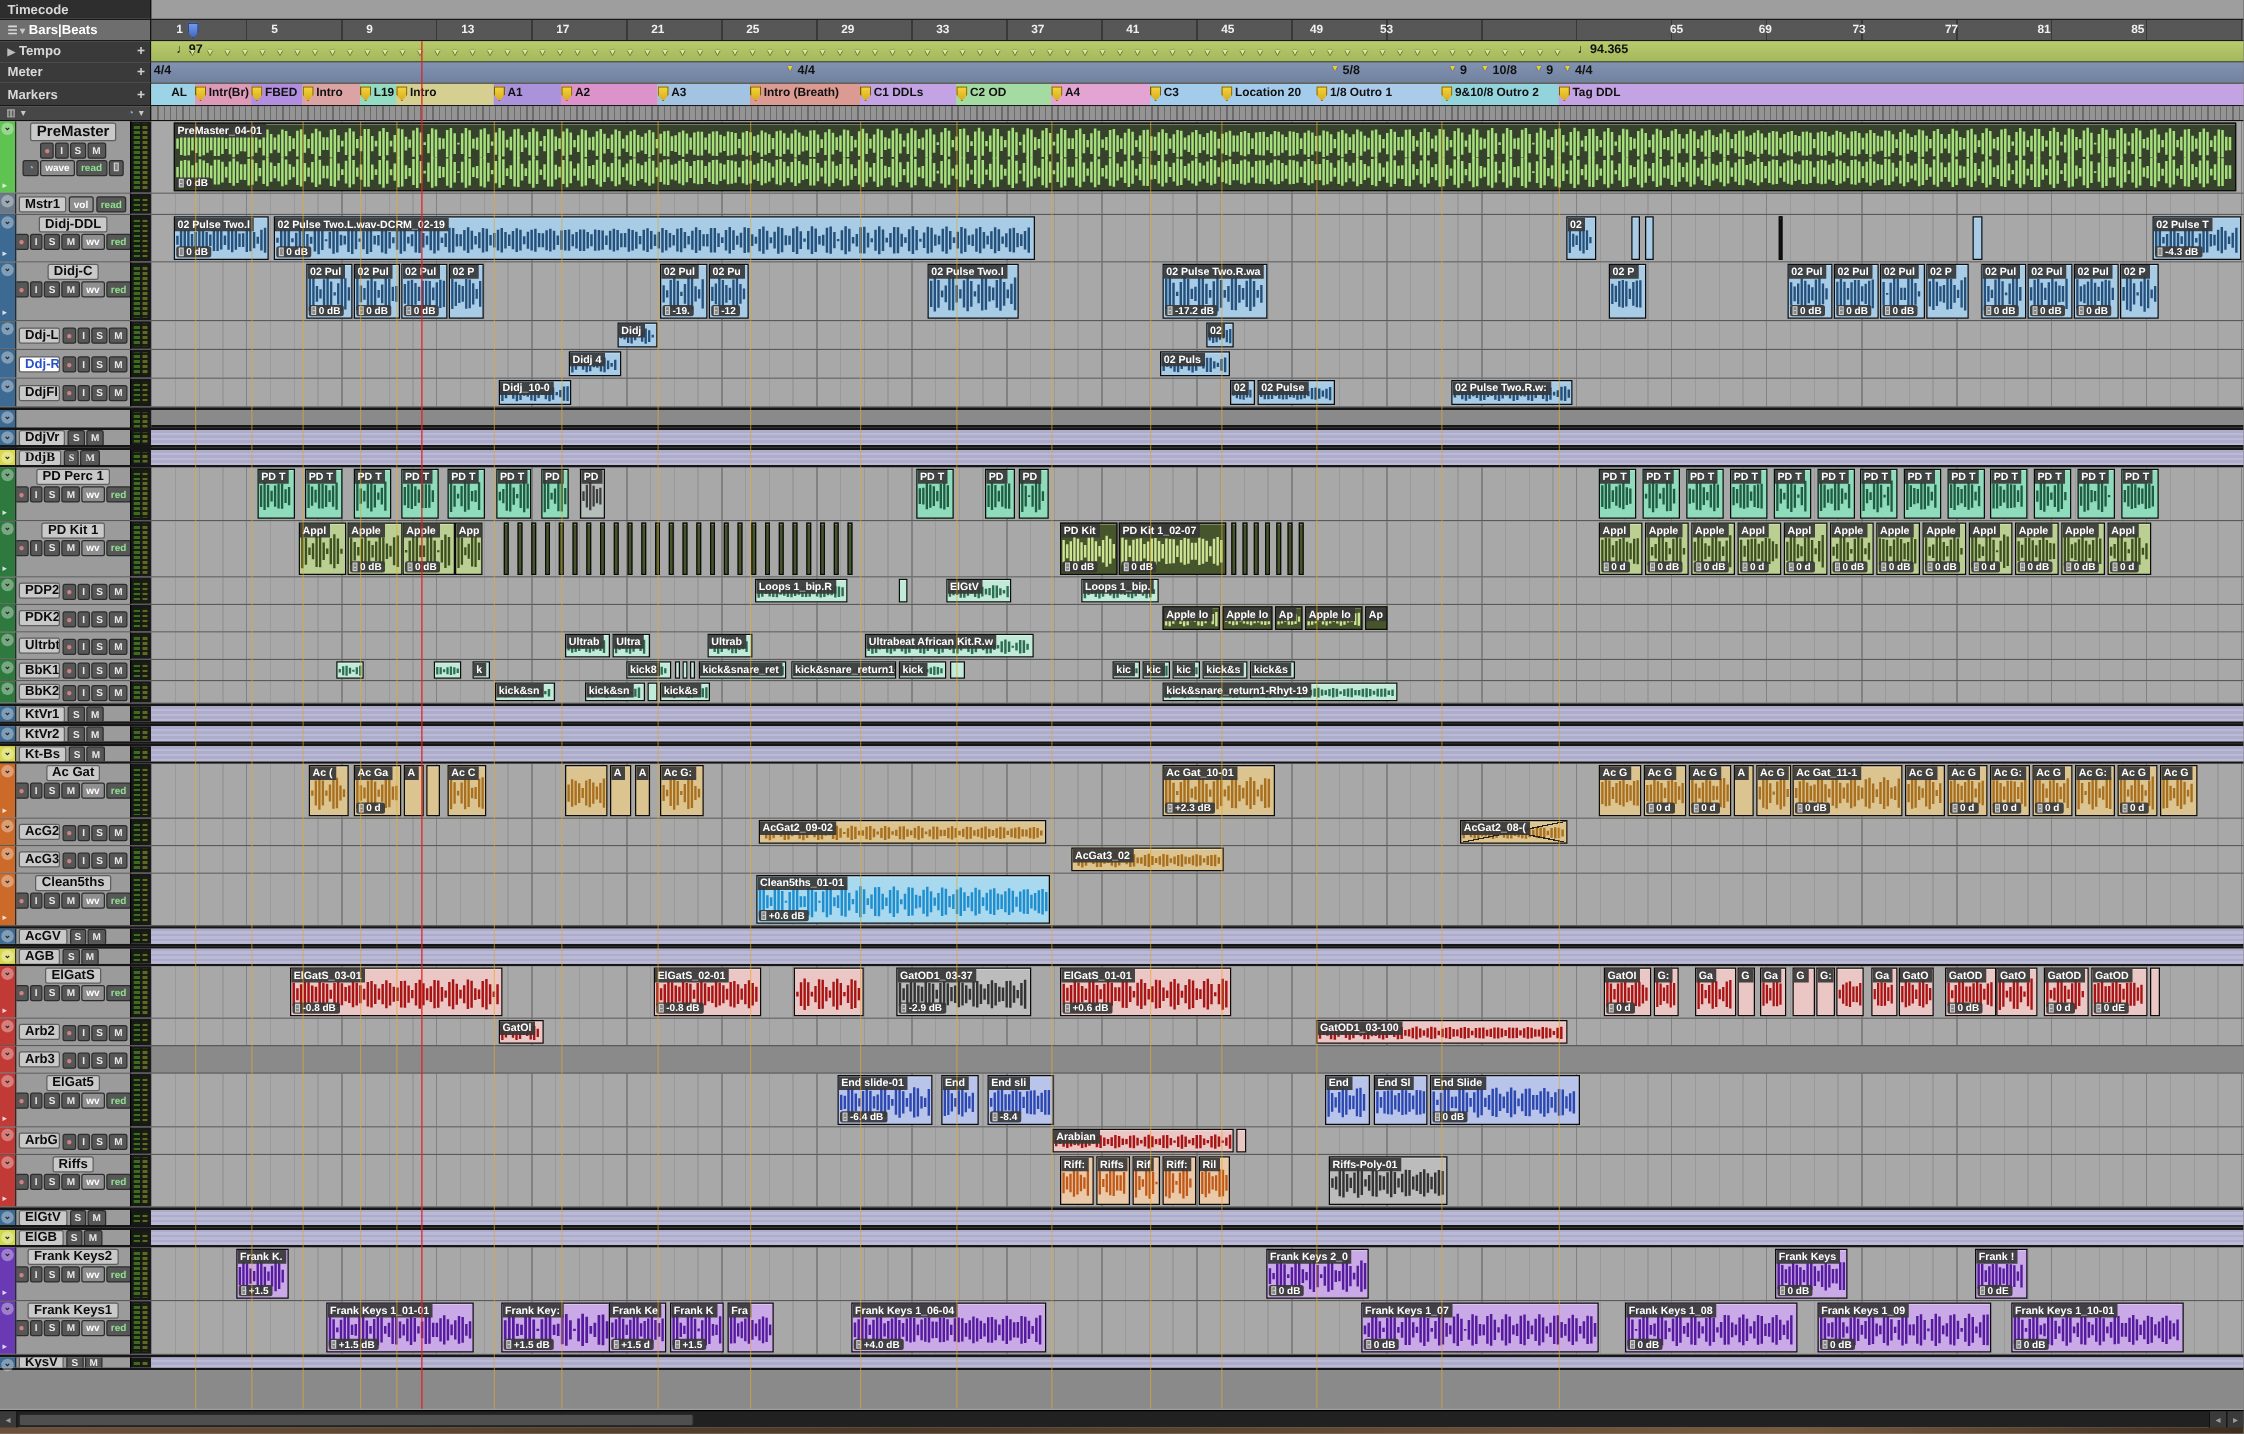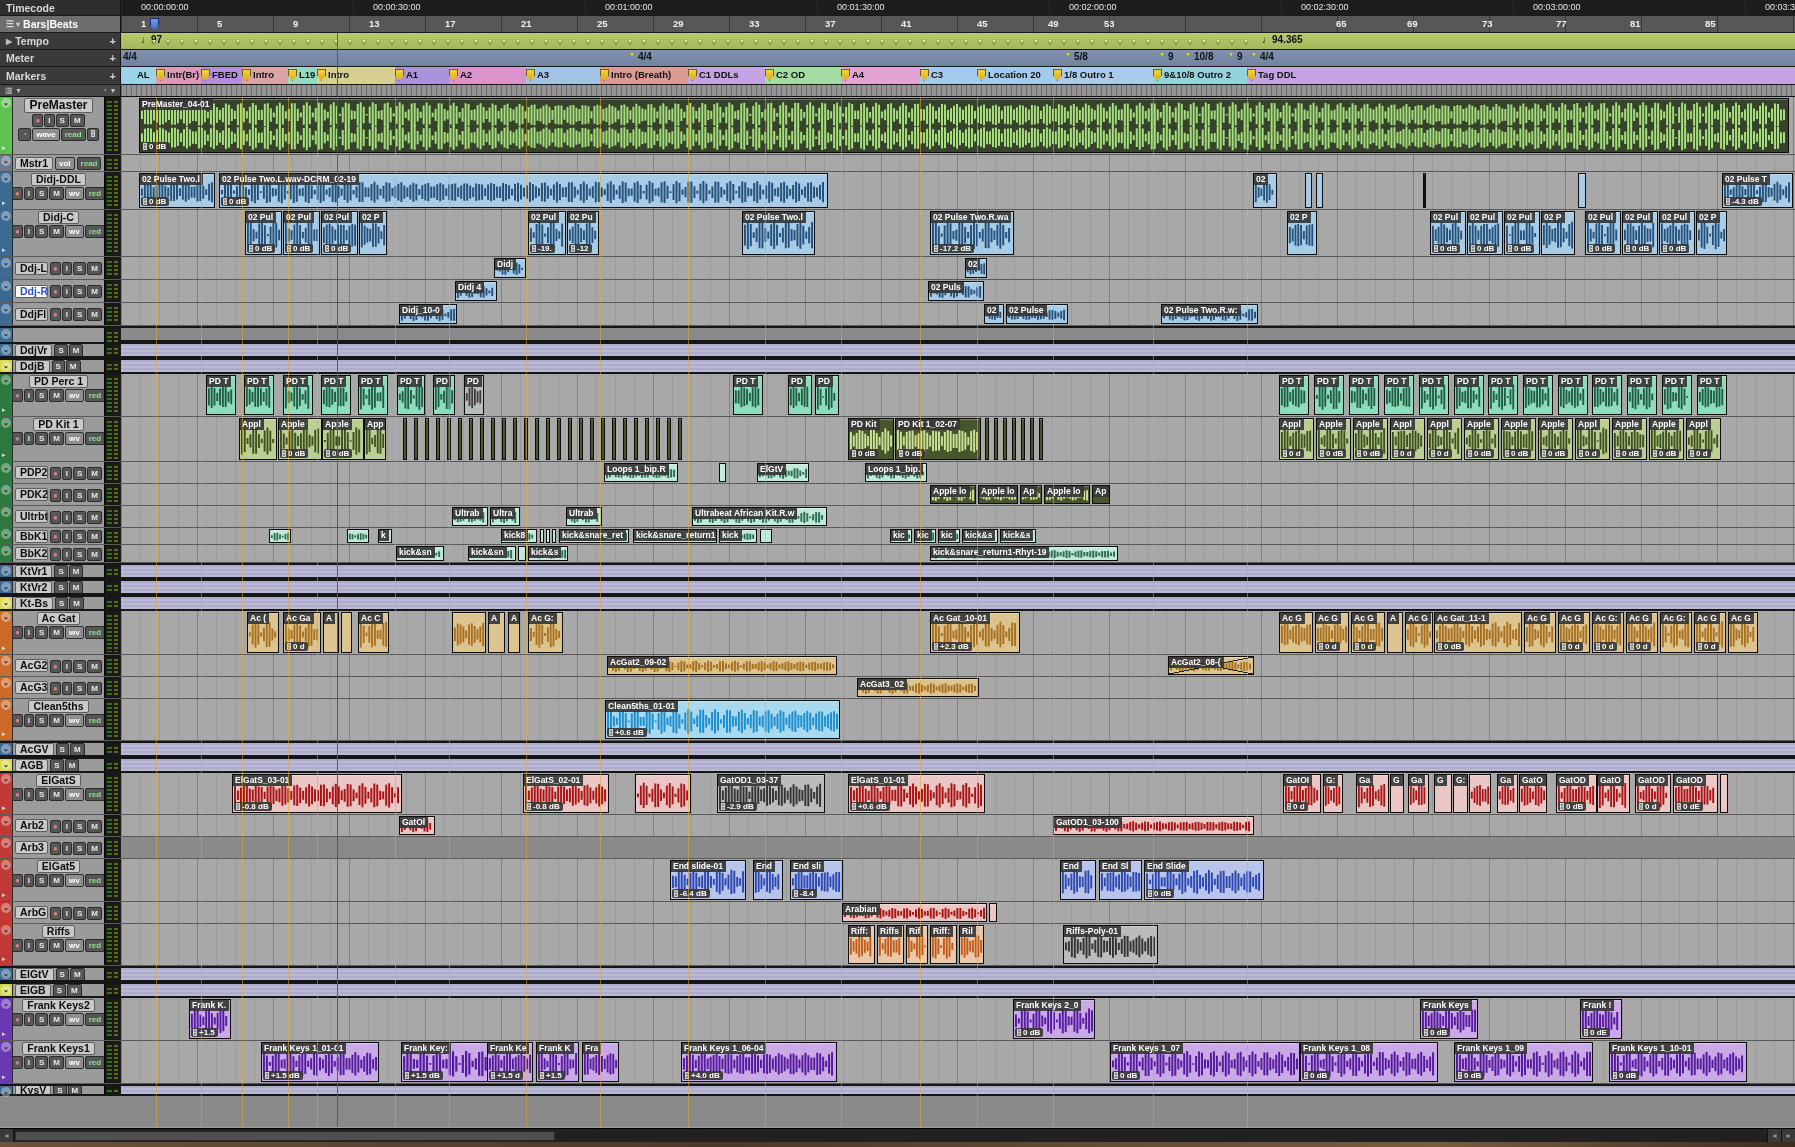--- a/index.html
+++ b/index.html
@@ -99,30 +99,20 @@
 </style>
 </head>
 <body>
 
 <div class="win">
   <div class="rulers">
     <div class="rrow r-tc">
       <div class="rlabel">
         <span>Timecode</span>
       </div>
-      <div class="rband" id="band-tc">
-          <span class="tclabel" style="left: 20px;">00:00:00:00</span>
-          <span class="tclabel" style="left: 252px;">00:00:30:00</span>
-          <span class="tclabel" style="left: 484px;">00:01:00:00</span>
-          <span class="tclabel" style="left: 716px;">00:01:30:00</span>
-          <span class="tclabel" style="left: 948px;">00:02:00:00</span>
-          <span class="tclabel" style="left: 1180px;">00:02:30:00</span>
-          <span class="tclabel" style="left: 1412px;">00:03:00:00</span>
-          <span class="tclabel" style="left: 1644px;">00:03:3</span>
-        </div>
     </div>
     <div class="rrow r-bars">
       <div class="rlabel">
         <span class="hamb">☰</span>
         <span class="ddown">▾</span>
         <span>Bars|Beats</span>
       </div>
       <div class="rband" id="band-bars">
           <span class="barnum" style="left: 20px;">1</span>
           <span class="barnum" style="left: 96px;">5</span>
@@ -774,21 +764,21 @@
               <span class="btn ">M</span>
             </div>
           </div>
           <div class="meters">
             <div class="mbar"></div>
             <div class="mbar m2"></div>
           </div>
         </div>
         <div class="lane bandlane"></div>
       </div>
-      <div class="trow band" style="height: 16px;">
+      <div class="trow band" style="height: 16px; font-family: Liberation Serif, serif;">
         <div class="thead">
           <div class="strip" style="background: rgb(216, 216, 74);">
             <span class="chev">⌄</span>
           </div>
           <div class="panel inlinep">
             <span class="tname">DdjB</span>
             <div class="btnrow">
               <span class="btn ">S</span>
               <span class="btn ">M</span>
             </div>
@@ -2401,21 +2391,21 @@
           <div class="clip" style="left: 560px; width: 156px; background: rgb(201, 169, 230);">
             <svg viewBox="0 0 156 39" preserveAspectRatio="none">
               <path d="M2 15.4L2 27.5M5 12.8L5 30.1M8 9.8L8 33.1M11 12.4L11 30.5M14 17.2L14 25.7M17 13.1L17 29.8M20 10.8L20 32.1M23 10.8L23 32.1M26 16.0L26 26.9M29 14.1L29 28.8M32 12.2L32 30.7M35 10.4L35 32.5M38 13.4L38 29.5M41 15.9L41 27.0M44 12.1L44 30.8M47 11.0L47 31.9M50 11.8L50 31.1M53 17.1L53 25.8M56 13.0L56 29.9M59 11.6L59 31.3M62 11.1L62 31.8M65 14.6L65 28.3M68 14.7L68 28.2M71 11.3L71 31.6M74 11.5L74 31.4M77 12.8L77 30.1M80 17.2L80 25.7M83 11.9L83 31.0M86 11.2L86 31.7M89 12.0L89 30.9M92 15.8L92 27.1M95 13.5L95 29.4M98 10.5L98 32.4M101 12.0L101 30.9M104 14.0L104 28.9M107 16.1L107 26.8M110 11.0L110 31.9M113 10.9L113 32.0M116 12.9L116 30.0M119 17.0L119 25.9M122 12.5L122 30.4M125 9.9L125 33.0M128 12.7L128 30.2M131 15.2L131 27.7M134 15.0L134 27.9M137 10.1L137 32.8M140 10.7L140 32.2M143 14.0L143 28.9M146 18.2L146 24.7M149 11.5L149 31.4M152 9.5L152 33.4" stroke="#551a9e" stroke-width="2" fill="none"></path>
             </svg>
             <span class="cliplabel">Frank Keys 1_06-04</span>
             <span class="gain">
               <i class="fdr"></i>
               <span>+4.0 dB</span>
             </span>
           </div>
-          <div class="clip" style="left: 989px; width: 190px; background: rgb(201, 169, 230);">
+          <div class="clip" style="left: 968px; width: 190px; background: rgb(201, 169, 230);">
             <svg viewBox="0 0 190 39" preserveAspectRatio="none">
               <path d="M2 17.9L2 25.0M5 15.7L5 27.2M8 9.5L8 33.4M11 8.9L11 34.0M14 14.4L14 28.5M17 19.7L17 23.2M20 11.6L20 31.3M23 8.3L23 34.6M26 11.2L26 31.7M29 19.0L29 23.9M32 14.9L32 28.0M35 9.0L35 33.9M38 9.1L38 33.8M41 15.1L41 27.8M44 18.8L44 24.1M47 11.0L47 31.9M50 8.2L50 34.7M53 11.7L53 31.2M56 19.9L56 23.0M59 14.1L59 28.8M62 8.7L62 34.2M65 9.4L65 33.5M68 15.8L68 27.1M71 17.9L71 25.0M74 10.5L74 32.4M77 8.3L77 34.6M80 12.4L80 30.5M83 20.7L83 22.2M86 13.4L86 29.5M89 8.6L89 34.3M92 9.9L92 33.0M95 16.7L95 26.2M98 17.1L98 25.8M101 10.1L101 32.8M104 8.5L104 34.4M107 13.1L107 29.8M110 19.3L110 23.6M113 12.8L113 30.1M116 8.6L116 34.3M119 10.5L119 32.4M122 17.6L122 25.3M125 16.4L125 26.5M128 9.9L128 33.0M131 8.9L131 34.0M134 14.0L134 28.9M137 17.9L137 25.0M140 12.4L140 30.5M143 8.7L143 34.2M146 11.2L146 31.7M149 18.5L149 24.4M152 15.5L152 27.4M155 9.8L155 33.1M158 9.5L158 33.4M161 14.9L161 28.0M164 16.6L164 26.3M167 12.0L167 30.9M170 9.1L170 33.8M173 12.0L173 30.9M176 18.2L176 24.7M179 14.4L179 28.5M182 9.9L182 33.0M185 10.2L185 32.7M188 15.9L188 27.0" stroke="#551a9e" stroke-width="2" fill="none"></path>
             </svg>
             <span class="cliplabel">Frank Keys 1_07</span>
             <span class="gain">
               <i class="fdr"></i>
               <span>0 dB</span>
             </span>
           </div>
           <div class="clip" style="left: 1179px; width: 138px; background: rgb(201, 169, 230);">

